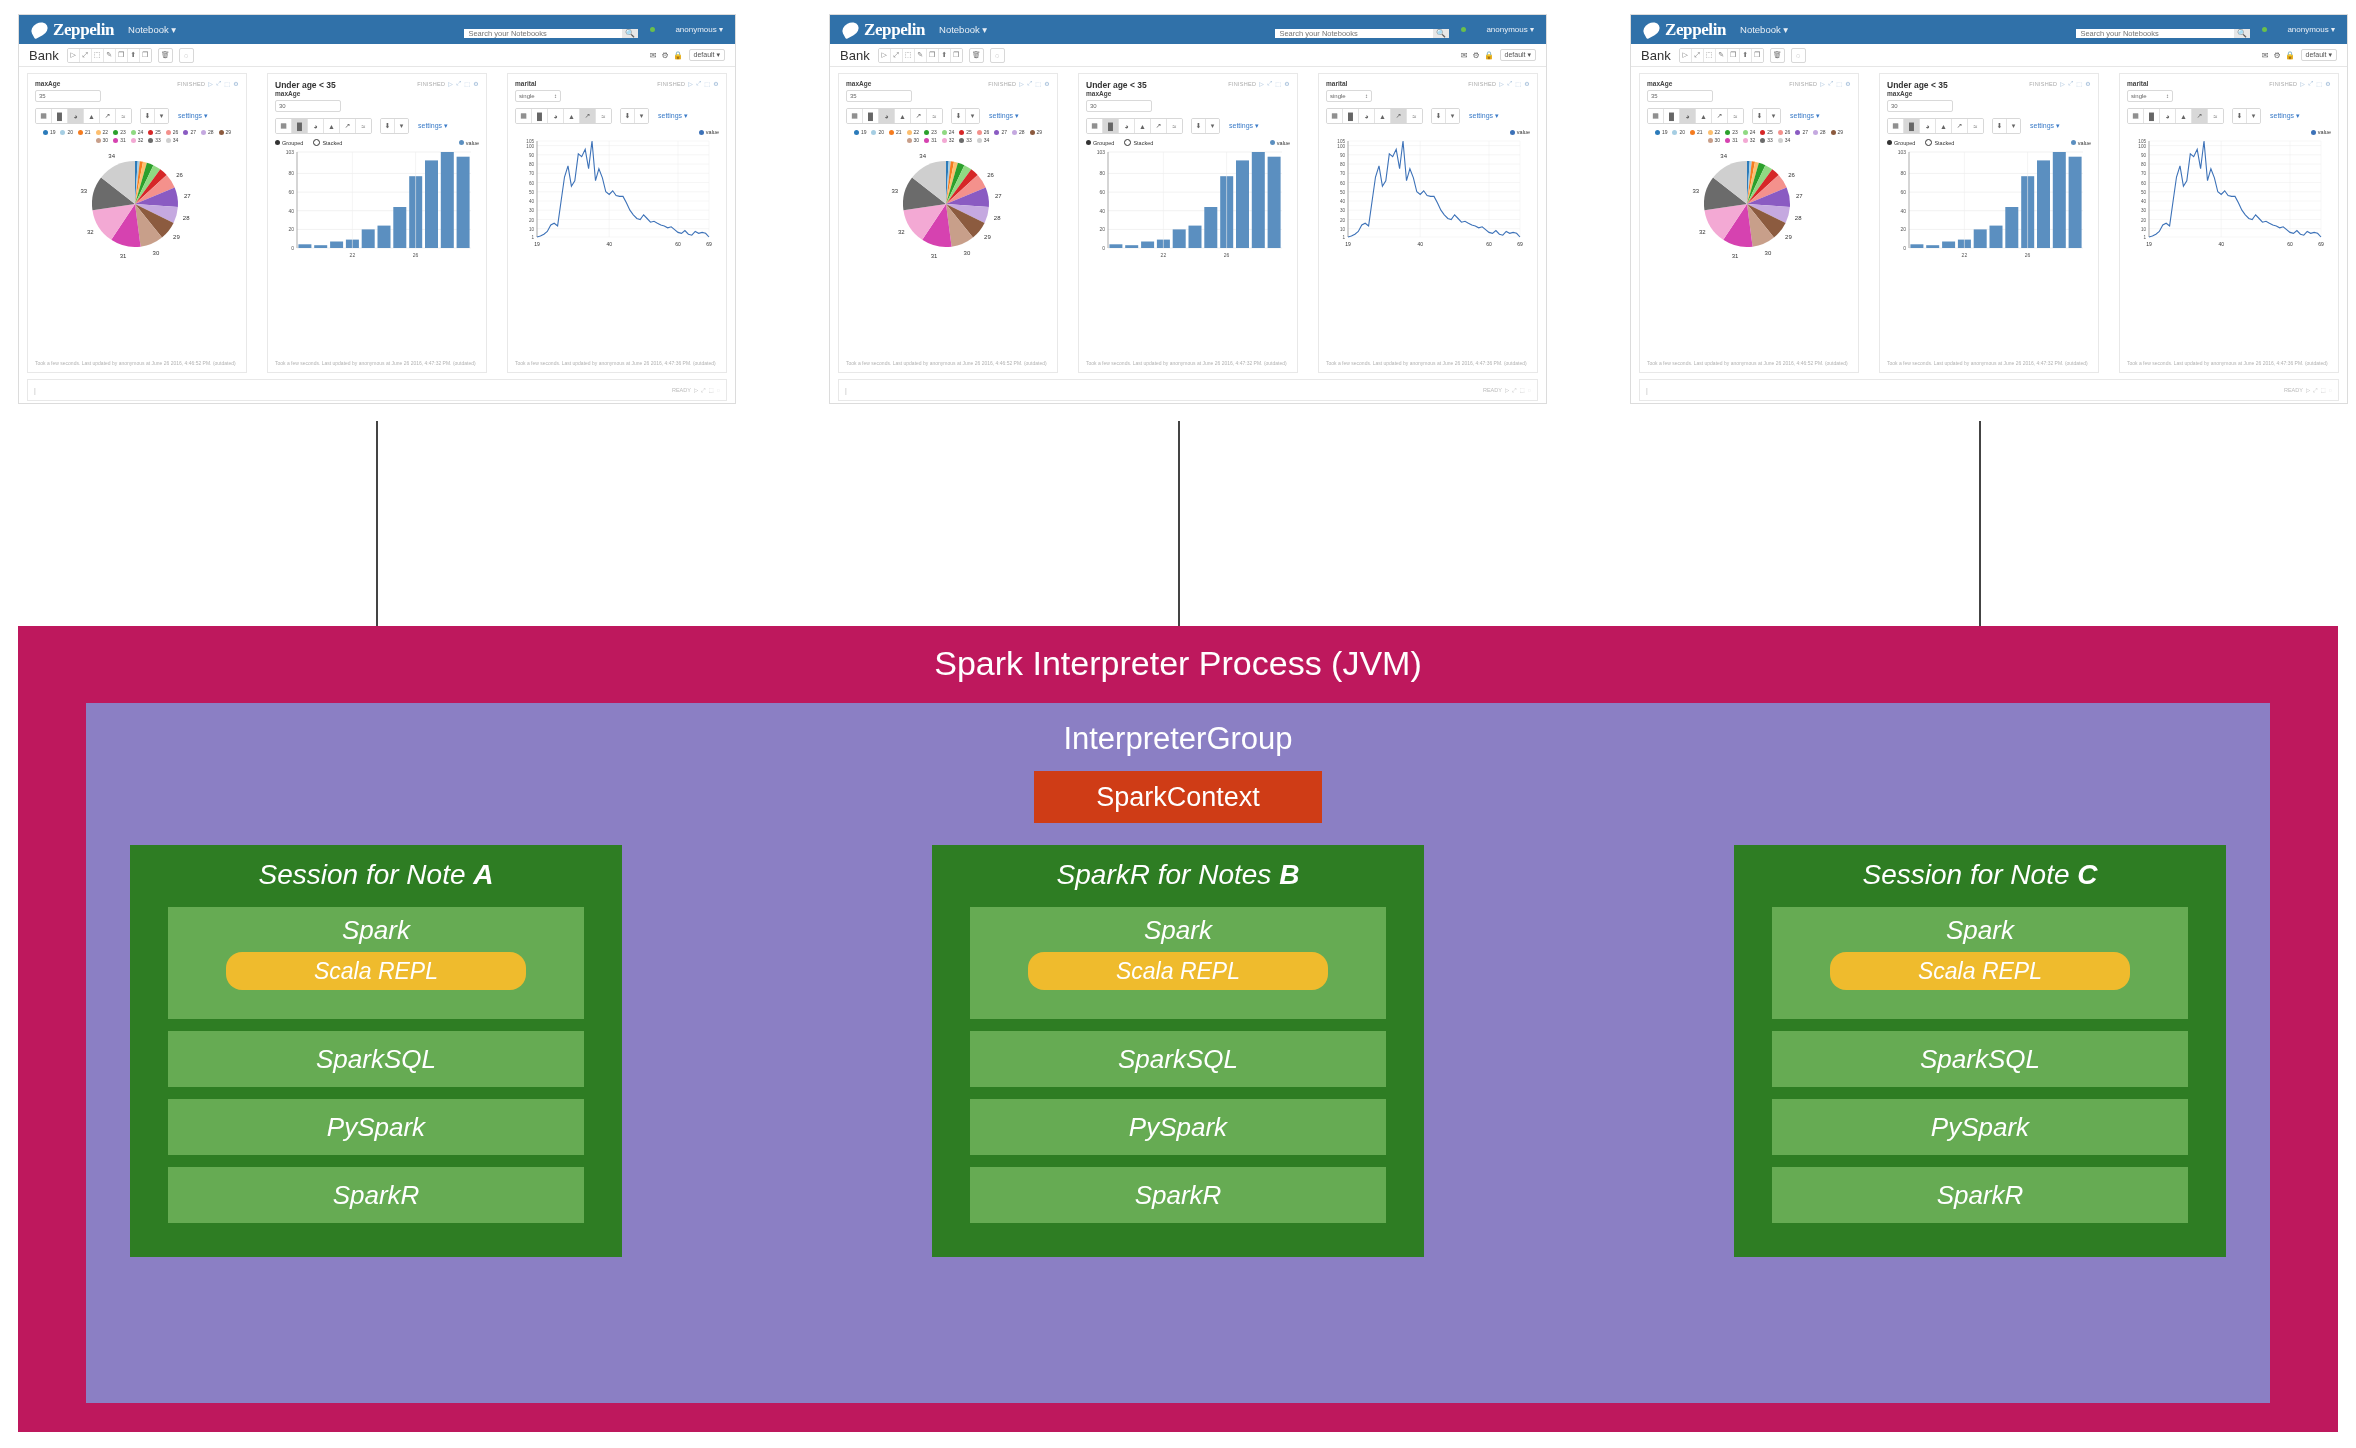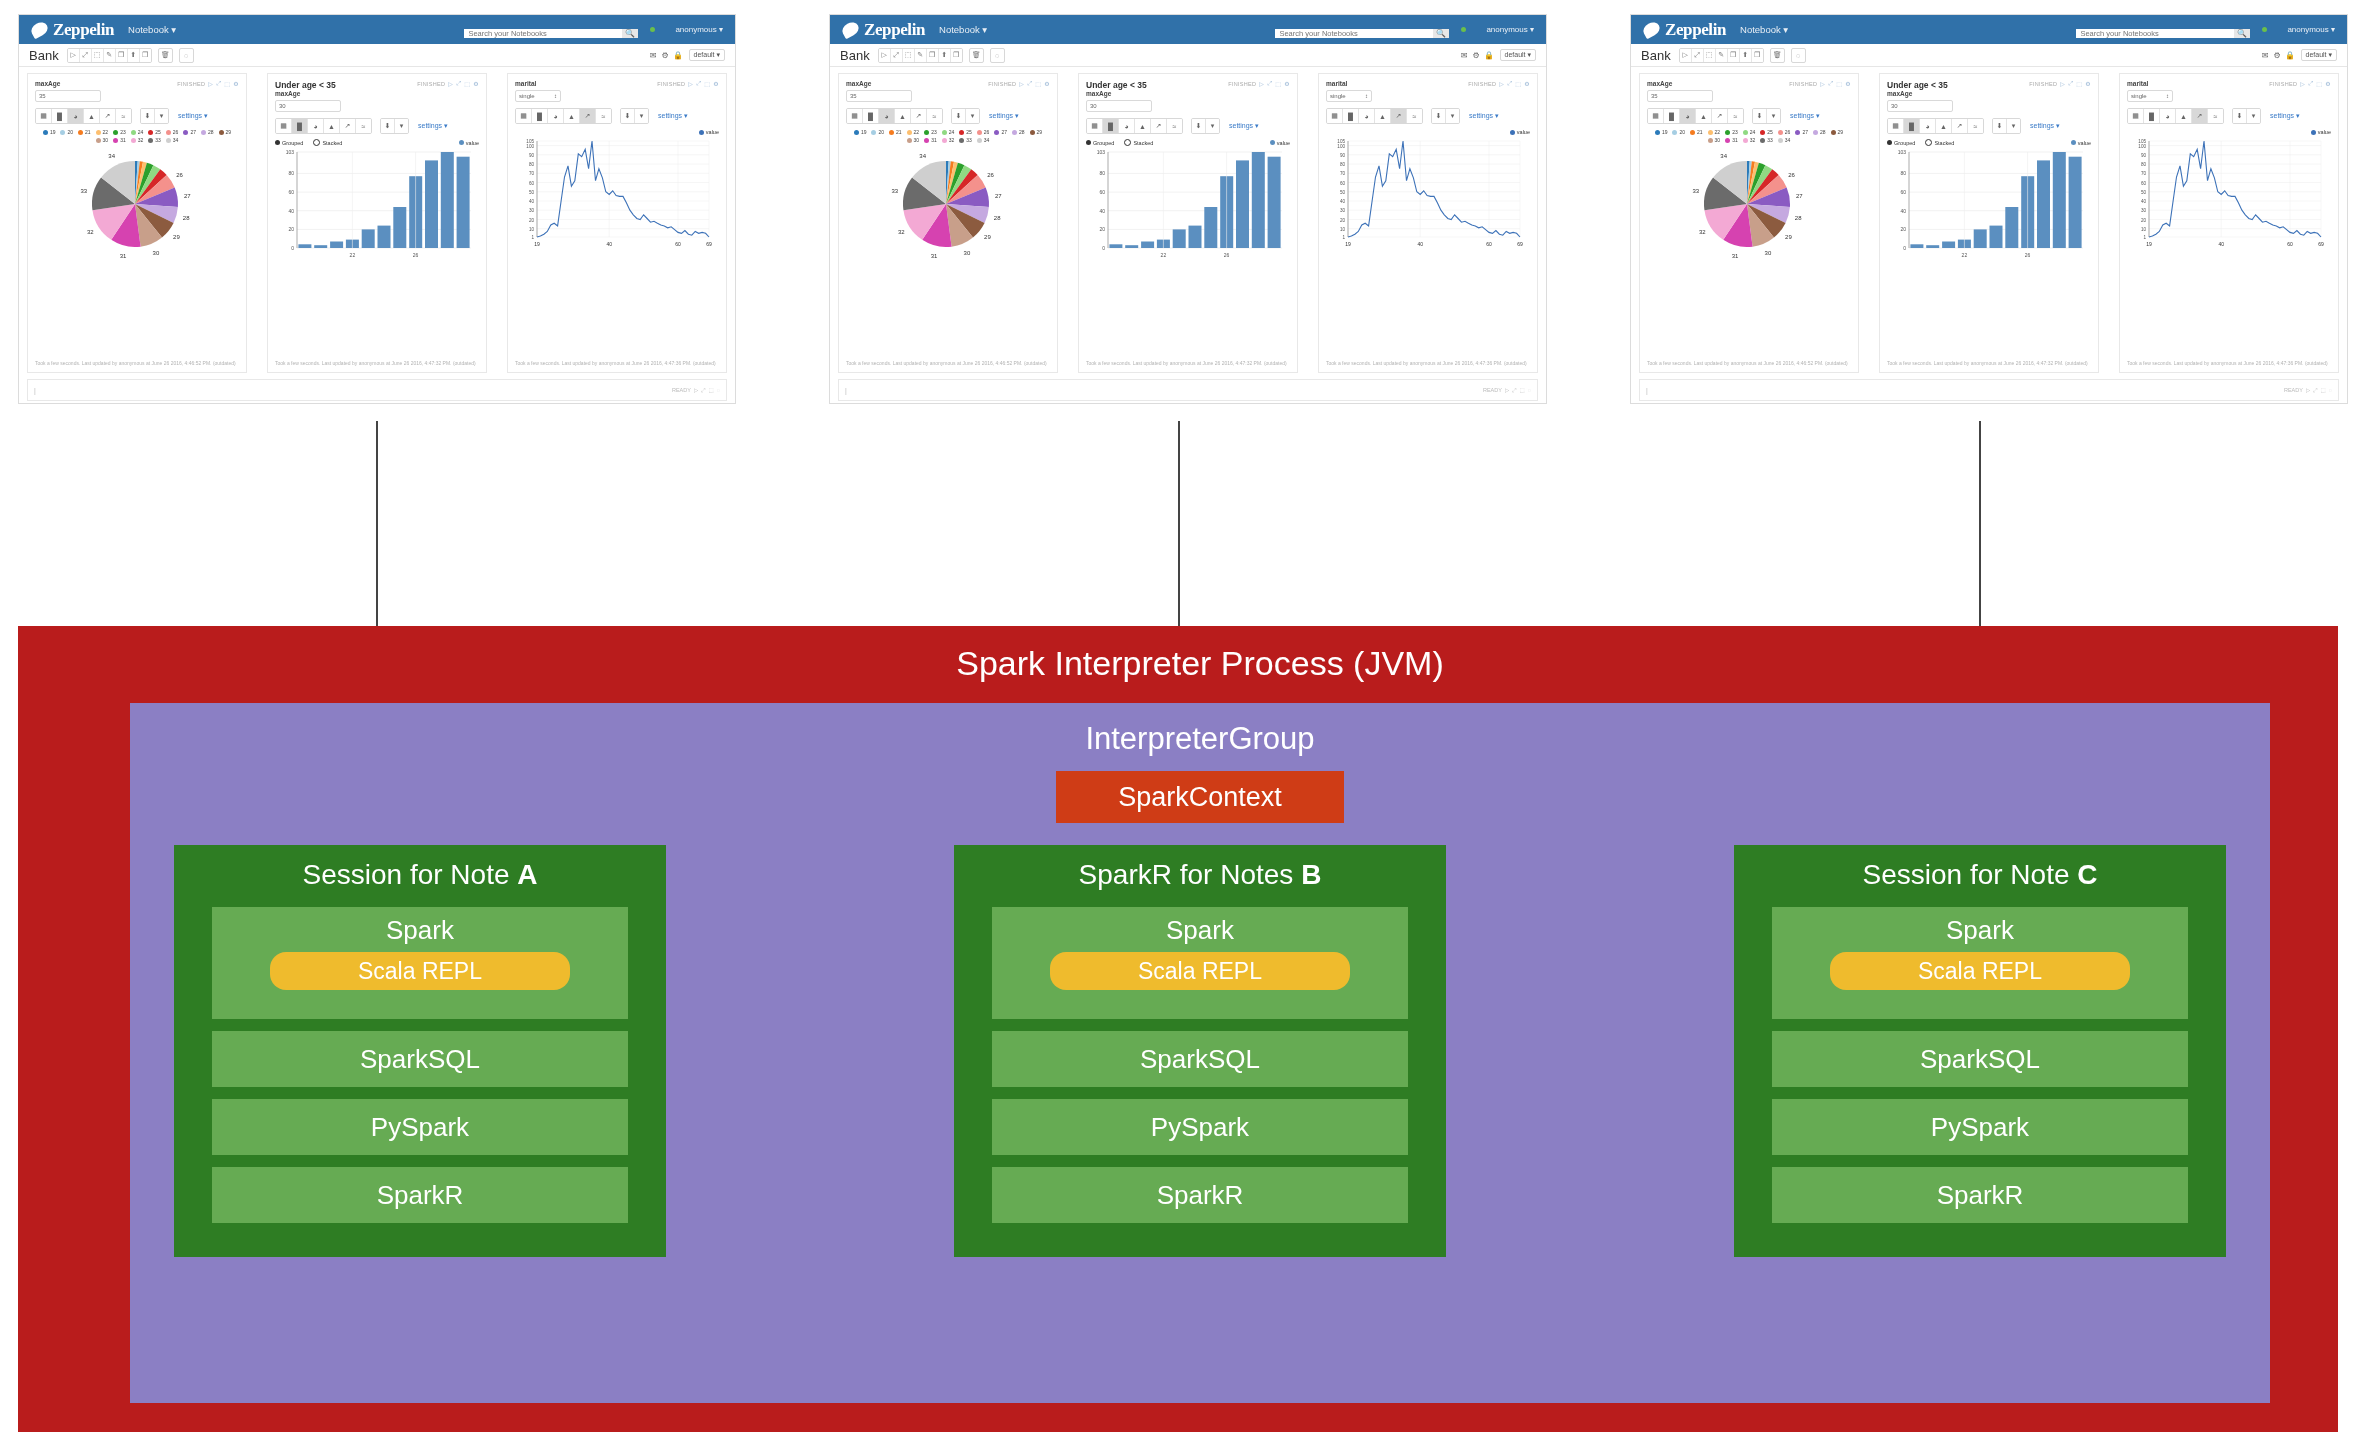--- a/index.html
+++ b/index.html
@@ -69,21 +69,21 @@
   
   .conn{position:absolute;width:2px;background:#444;top:421px;height:205px;}
 
   
   #diagram{position:absolute;left:18px;top:626px;width:2320px;height:806px;box-sizing:border-box;}
   .jvm-box{width:100%;height:100%;box-sizing:border-box;padding:18px 0 0 0;}
   .jvm-title{text-align:center;color:#ffffff;font-size:34px;}
   .ig-box{margin:20px 68px 0 68px;height:700px;box-sizing:border-box;padding-top:18px;}
   .ig-title{text-align:center;color:#ffffff;font-size:31px;}
   .sc-box{margin:14px auto 0 auto;width:288px;height:52px;display:flex;align-items:center;justify-content:center;color:#fff;font-size:27px;}
-  .sessions{display:flex;justify-content:space-between;margin:22px 44px 0 44px;}
+  .sessions{display:flex;justify-content:space-between;margin:22px 44px 0 44px;font-style:italic;}
   .session{width:492px;box-sizing:border-box;padding:14px 0 22px 0;}
   .session-title{text-align:center;color:#fff;font-size:28px;margin-bottom:16px;}
   .session-title b{font-weight:bold;}
   .slot{margin:0 38px 12px 38px;height:56px;display:flex;align-items:center;justify-content:center;color:#fff;font-size:26px;position:relative;}
   .slot.spark{height:104px;flex-direction:column;justify-content:flex-start;padding-top:8px;}
   .repl{margin-top:6px;width:300px;height:38px;display:flex;align-items:center;justify-content:center;color:#fff;font-size:23px;border-radius:16px;}
 </style>
 </head>
 <body>
 
@@ -1061,21 +1061,21 @@
         <span>◌</span>
       </div>
     </div>
   </div>
 
 <div class="conn" style="left:376px"></div>
 <div class="conn" style="left:1178px"></div>
 <div class="conn" style="left:1979px"></div>
 
 <div id="diagram">
-  <div class="jvm-box" style="background: #b91c1c; padding-left: 44px;">
+  <div class="jvm-box" style="background: #be185d;">
     <div class="jvm-title">Spark Interpreter Process (JVM)</div>
     <div class="ig-box" style="background: rgb(139, 127, 196);">
       <div class="ig-title">InterpreterGroup</div>
       <div class="sc-box" style="background: rgb(207, 60, 22);">SparkContext</div>
       <div class="sessions" id="sessions-row">
           <div class="session" style="background: rgb(46, 125, 35);">
             <div class="session-title"><span>Session for Note </span><b>A</b></div>
             <div class="slot spark" style="background: rgb(102, 171, 83);">
               <div>Spark</div>
               <div class="repl" style="background: rgb(239, 187, 45);">Scala REPL</div>

